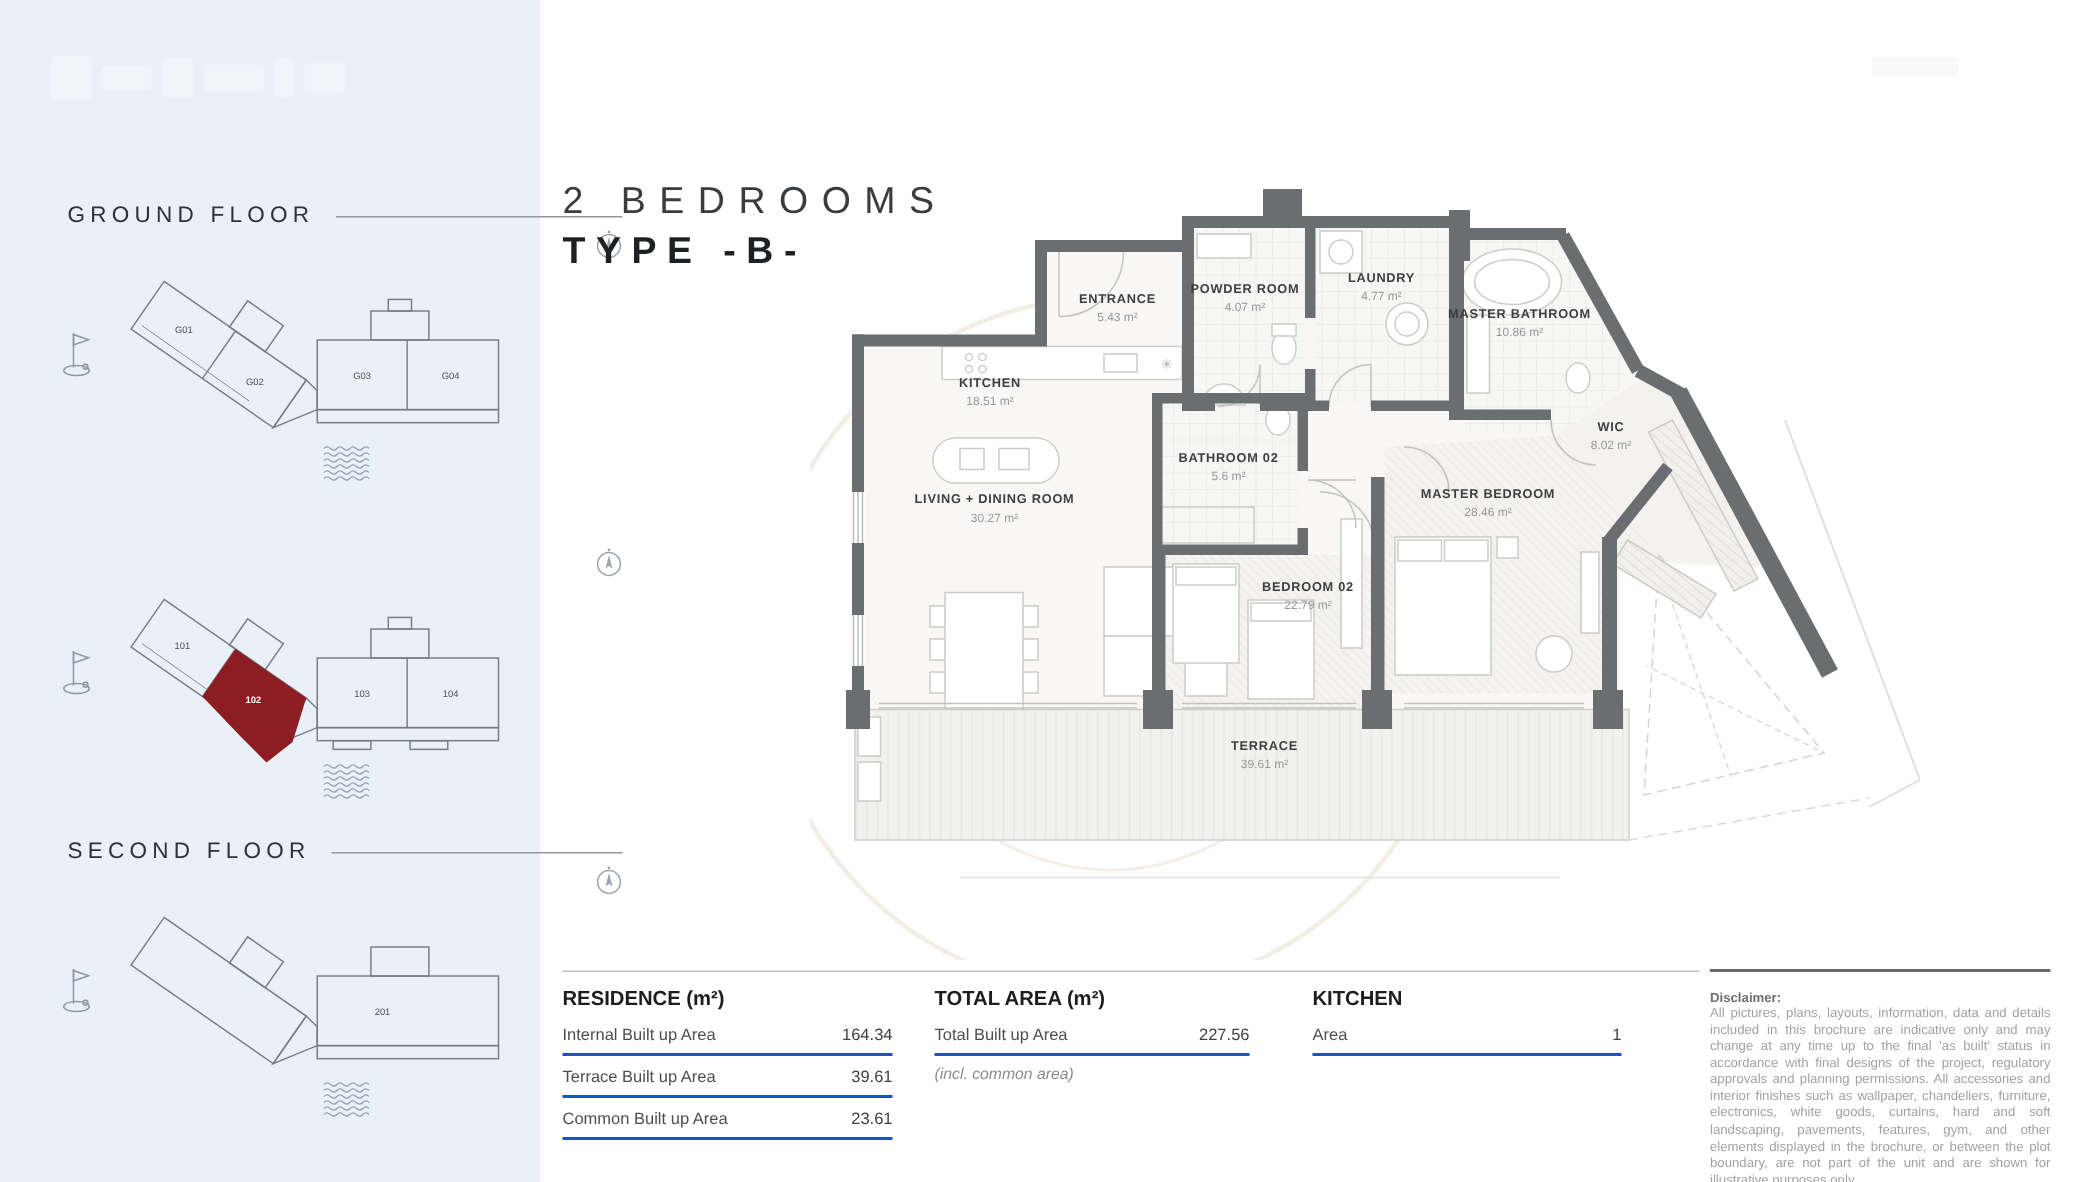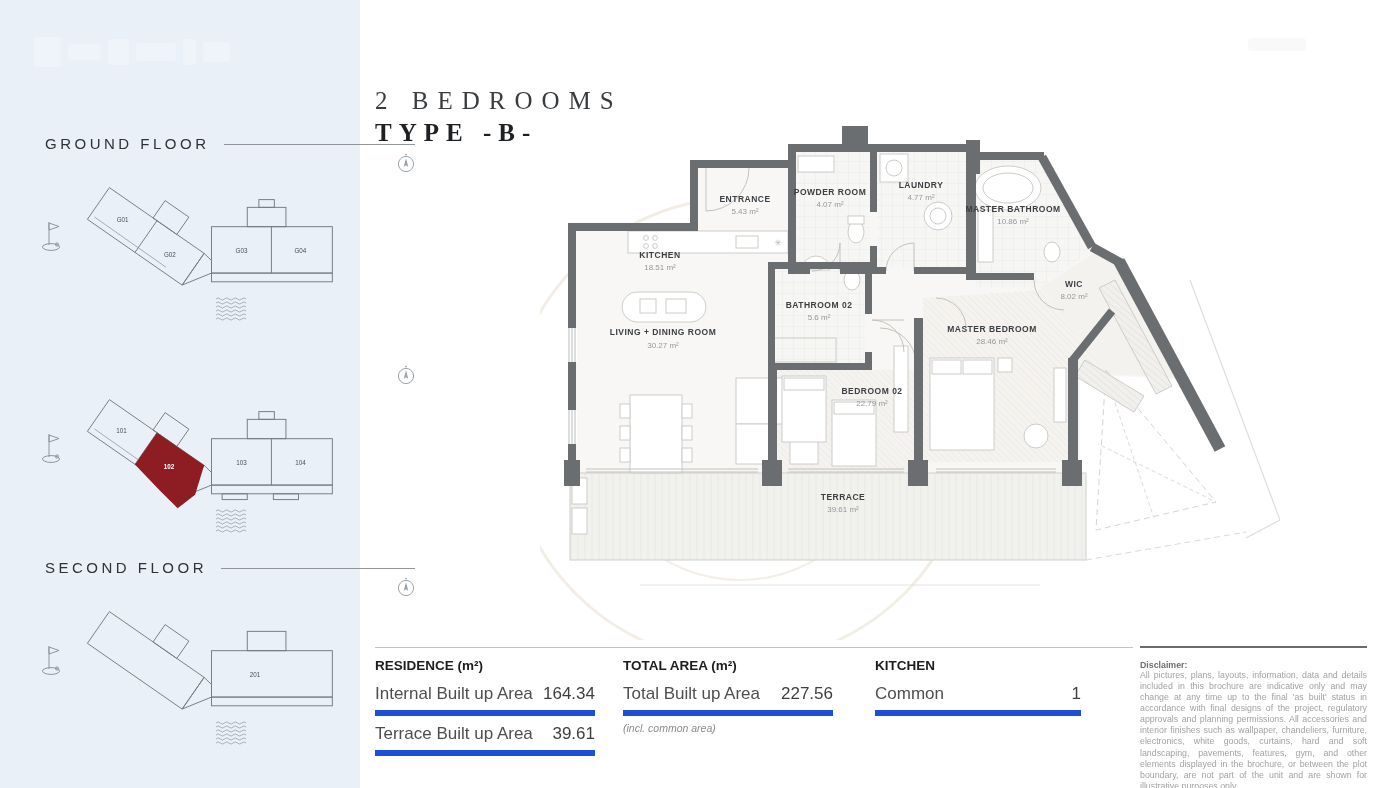--- a/index.html
+++ b/index.html
@@ -16,34 +16,34 @@
   .floor-label { font-size: 15px; letter-spacing: 3.5px; color: #2e3237; font-weight: 500; white-space: nowrap; }
   .floor-rule { flex: 1; border-top: 1px solid #8f959b; margin-top: 2px; }
   .compass { position: absolute; right: 14px; top: 24px; }
   .miniplan { position: absolute; left: 52px; top: 38px; }
   .golf { position: absolute; left: 40px; top: 92px; }
   .waves { position: absolute; left: 215px; top: 168px; }
   .unit-txt { font-size: 6.5px; fill: #4a4f55; font-family: "Liberation Sans", sans-serif; }
   .unit-txt-hl { font-size: 6.5px; font-weight: bold; fill: #ffffff; font-family: "Liberation Sans", sans-serif; }
 
   
-  #title-block { position: absolute; left: 375px; top: 87px; font-family: Liberation Serif, serif; }
+  #title-block { position: absolute; left: 375px; top: 120px; }
   #title-line1 { font-size: 25px; font-weight: 300; letter-spacing: 9px; color: #3a3d40; }
   #title-line2 { font-size: 25px; font-weight: 700; letter-spacing: 7px; color: #1e2124; margin-top: 4px; }
 
   
   #plan { position: absolute; left: 540px; top: 40px; }
   .room-name { font-size: 8.5px; font-weight: bold; letter-spacing: .5px; fill: #3c3f42; text-anchor: middle; font-family: "Liberation Sans", sans-serif; }
   .room-area { font-size: 8px; fill: #96989a; text-anchor: middle; font-family: "Liberation Sans", sans-serif; }
 
   
   #info-rule { position: absolute; left: 375px; top: 647px; width: 758px; border-top: 1px solid #c3c3c3; }
   .col { position: absolute; top: 658px; }
   .col-h { font-size: 13.5px; font-weight: 700; color: #1d1d1d; margin-bottom: 9px; }
-  .trow { display: flex; justify-content: space-between; align-items: baseline; font-size: 17px; color: #4e4e4e; padding: 2px 0 6px; border-bottom: 6px solid #1d4ed8; margin-bottom: 6px; }
+  .trow { display: flex; justify-content: space-between; align-items: baseline; font-size: 11px; color: #4e4e4e; padding: 2px 0 6px; border-bottom: 2px solid #1d4ed8; margin-bottom: 6px; }
   .trow .val { color: #3f3f3f; }
   .note { font-size: 10.5px; font-style: italic; color: #8b8b8b; margin-top: 0; }
   #disclaimer { position: absolute; left: 1140px; top: 646px; width: 227px; border-top: 2px solid #6c6c6c; padding-top: 12px; }
   #disclaimer .d-title { font-size: 8.8px; font-weight: 700; color: #6f6f6f; }
   #disclaimer .d-body { font-size: 8.8px; line-height: 1.26; color: #a2a2a2; text-align: justify; }
   .faint-mark { position: absolute; left: 1248px; top: 38px; width: 58px; height: 13px; background: rgba(0,0,0,0.025); border-radius: 3px; }
 </style>
 </head>
 <body>
 
@@ -428,35 +428,39 @@
   <div class="col" style="left:375px;width:220px">
     <div class="col-h">RESIDENCE (m²)</div>
     <div class="trow">
       <span>Internal Built up Area</span>
       <span class="val">164.34</span>
     </div>
     <div class="trow">
       <span>Terrace Built up Area</span>
       <span class="val">39.61</span>
     </div>
+    <div class="trow">
+      <span>Common Built up Area</span>
+      <span class="val">23.61</span>
+    </div>
   </div>
 
   <div class="col" style="left:623px;width:210px">
     <div class="col-h">TOTAL AREA (m²)</div>
     <div class="trow">
       <span>Total Built up Area</span>
       <span class="val">227.56</span>
     </div>
     <div class="note">(incl. common area)</div>
   </div>
 
   <div class="col" style="left:875px;width:206px">
     <div class="col-h">KITCHEN</div>
     <div class="trow">
-      <span>Common</span>
+      <span>Area</span>
       <span class="val">1</span>
     </div>
   </div>
 
   <div id="disclaimer">
     <div class="d-title">Disclaimer:</div>
     <div class="d-body">All pictures, plans, layouts, information, data and details included in this brochure are indicative only and may change at any time up to the final 'as built' status in accordance with final designs of the project, regulatory approvals and planning permissions. All accessories and interior finishes such as wallpaper, chandeliers, furniture, electronics, white goods, curtains, hard and soft landscaping, pavements, features, gym, and other elements displayed in the brochure, or between the plot boundary, are not part of the unit and are shown for illustrative purposes only.</div>
   </div>
 
 </div>

